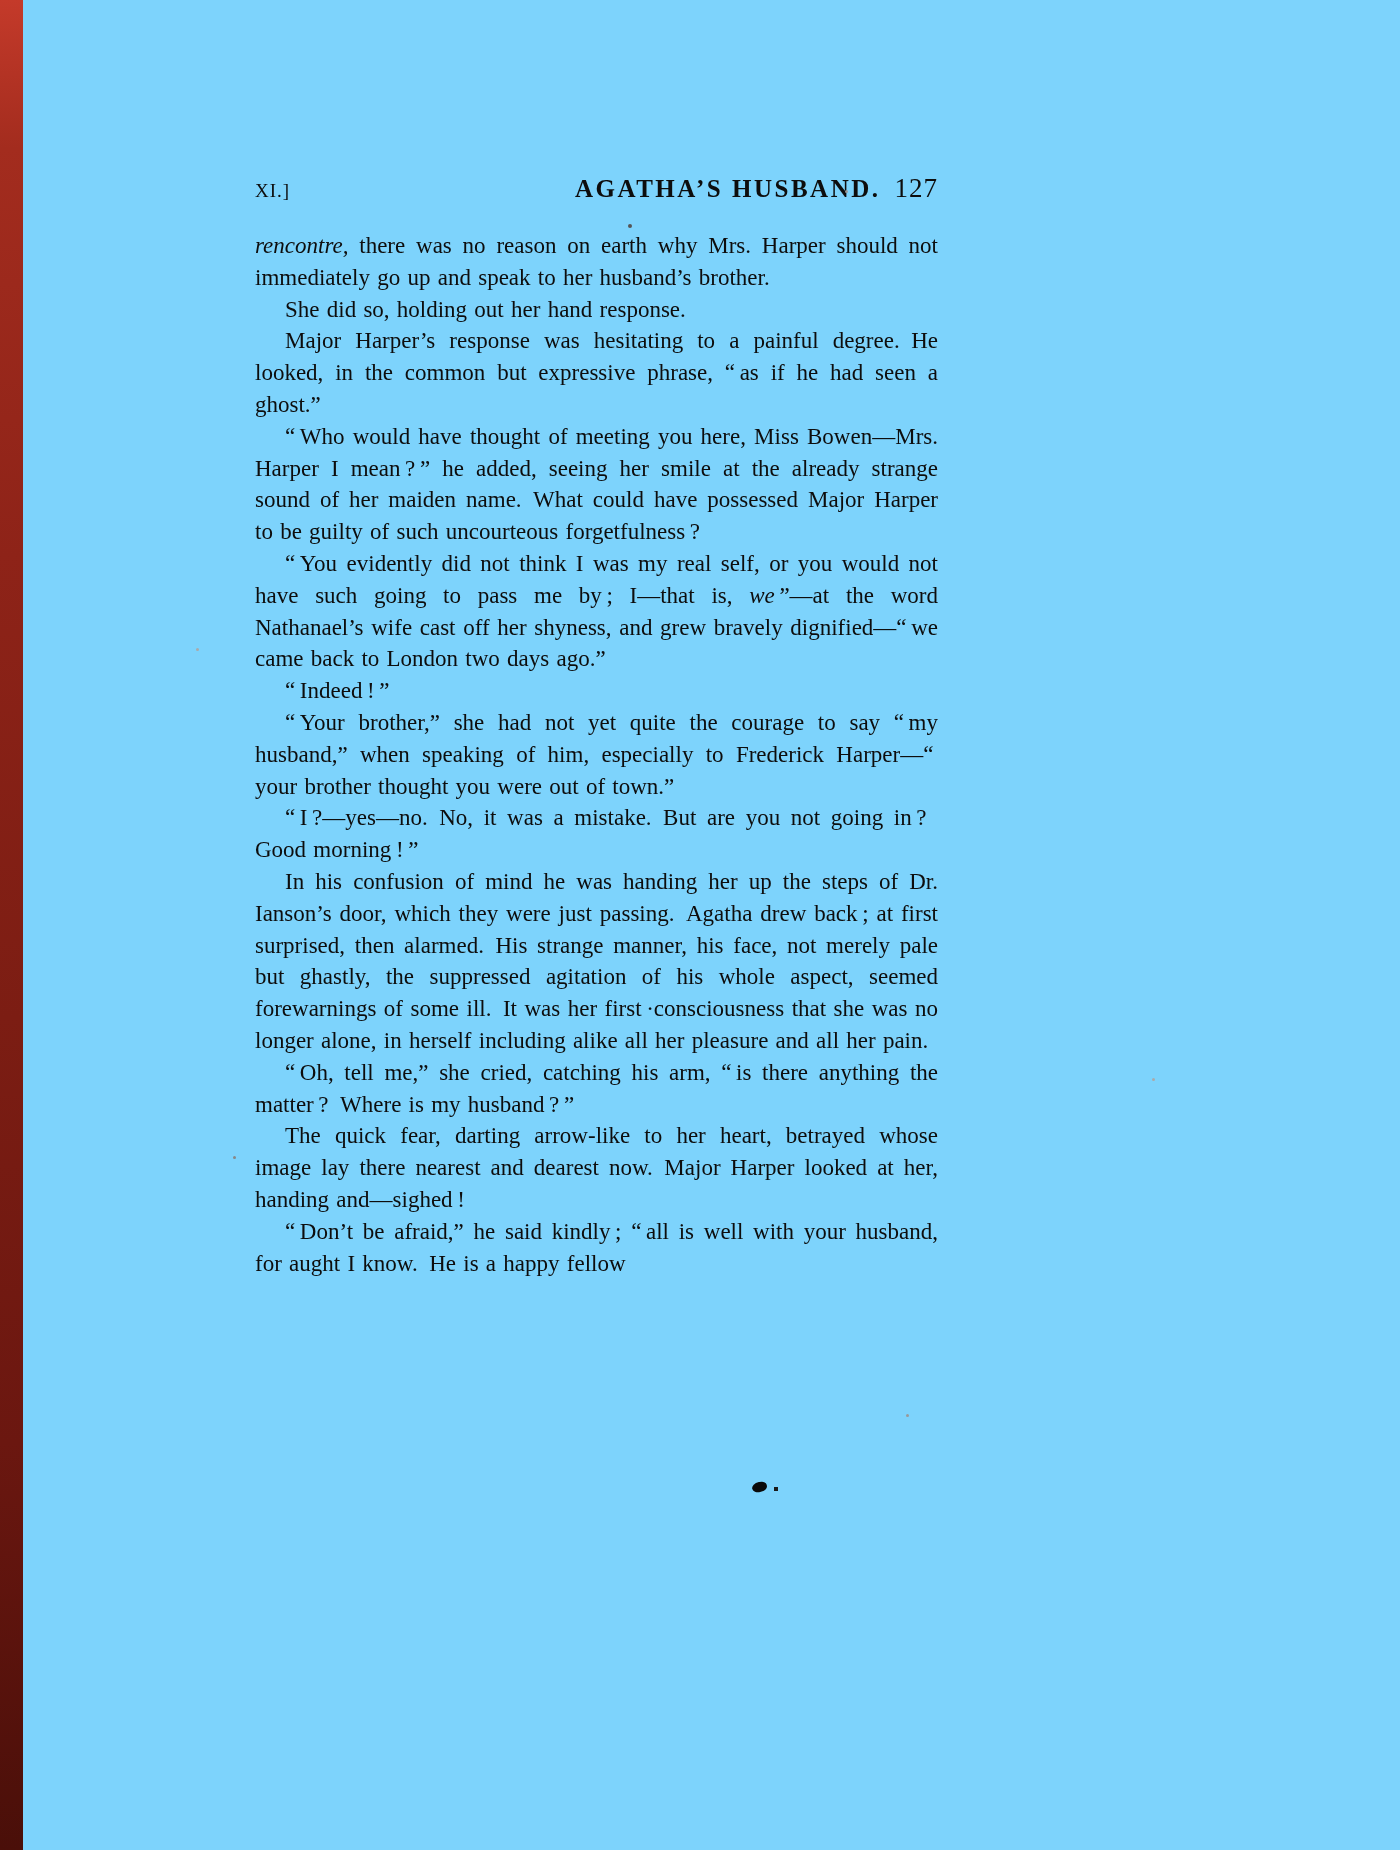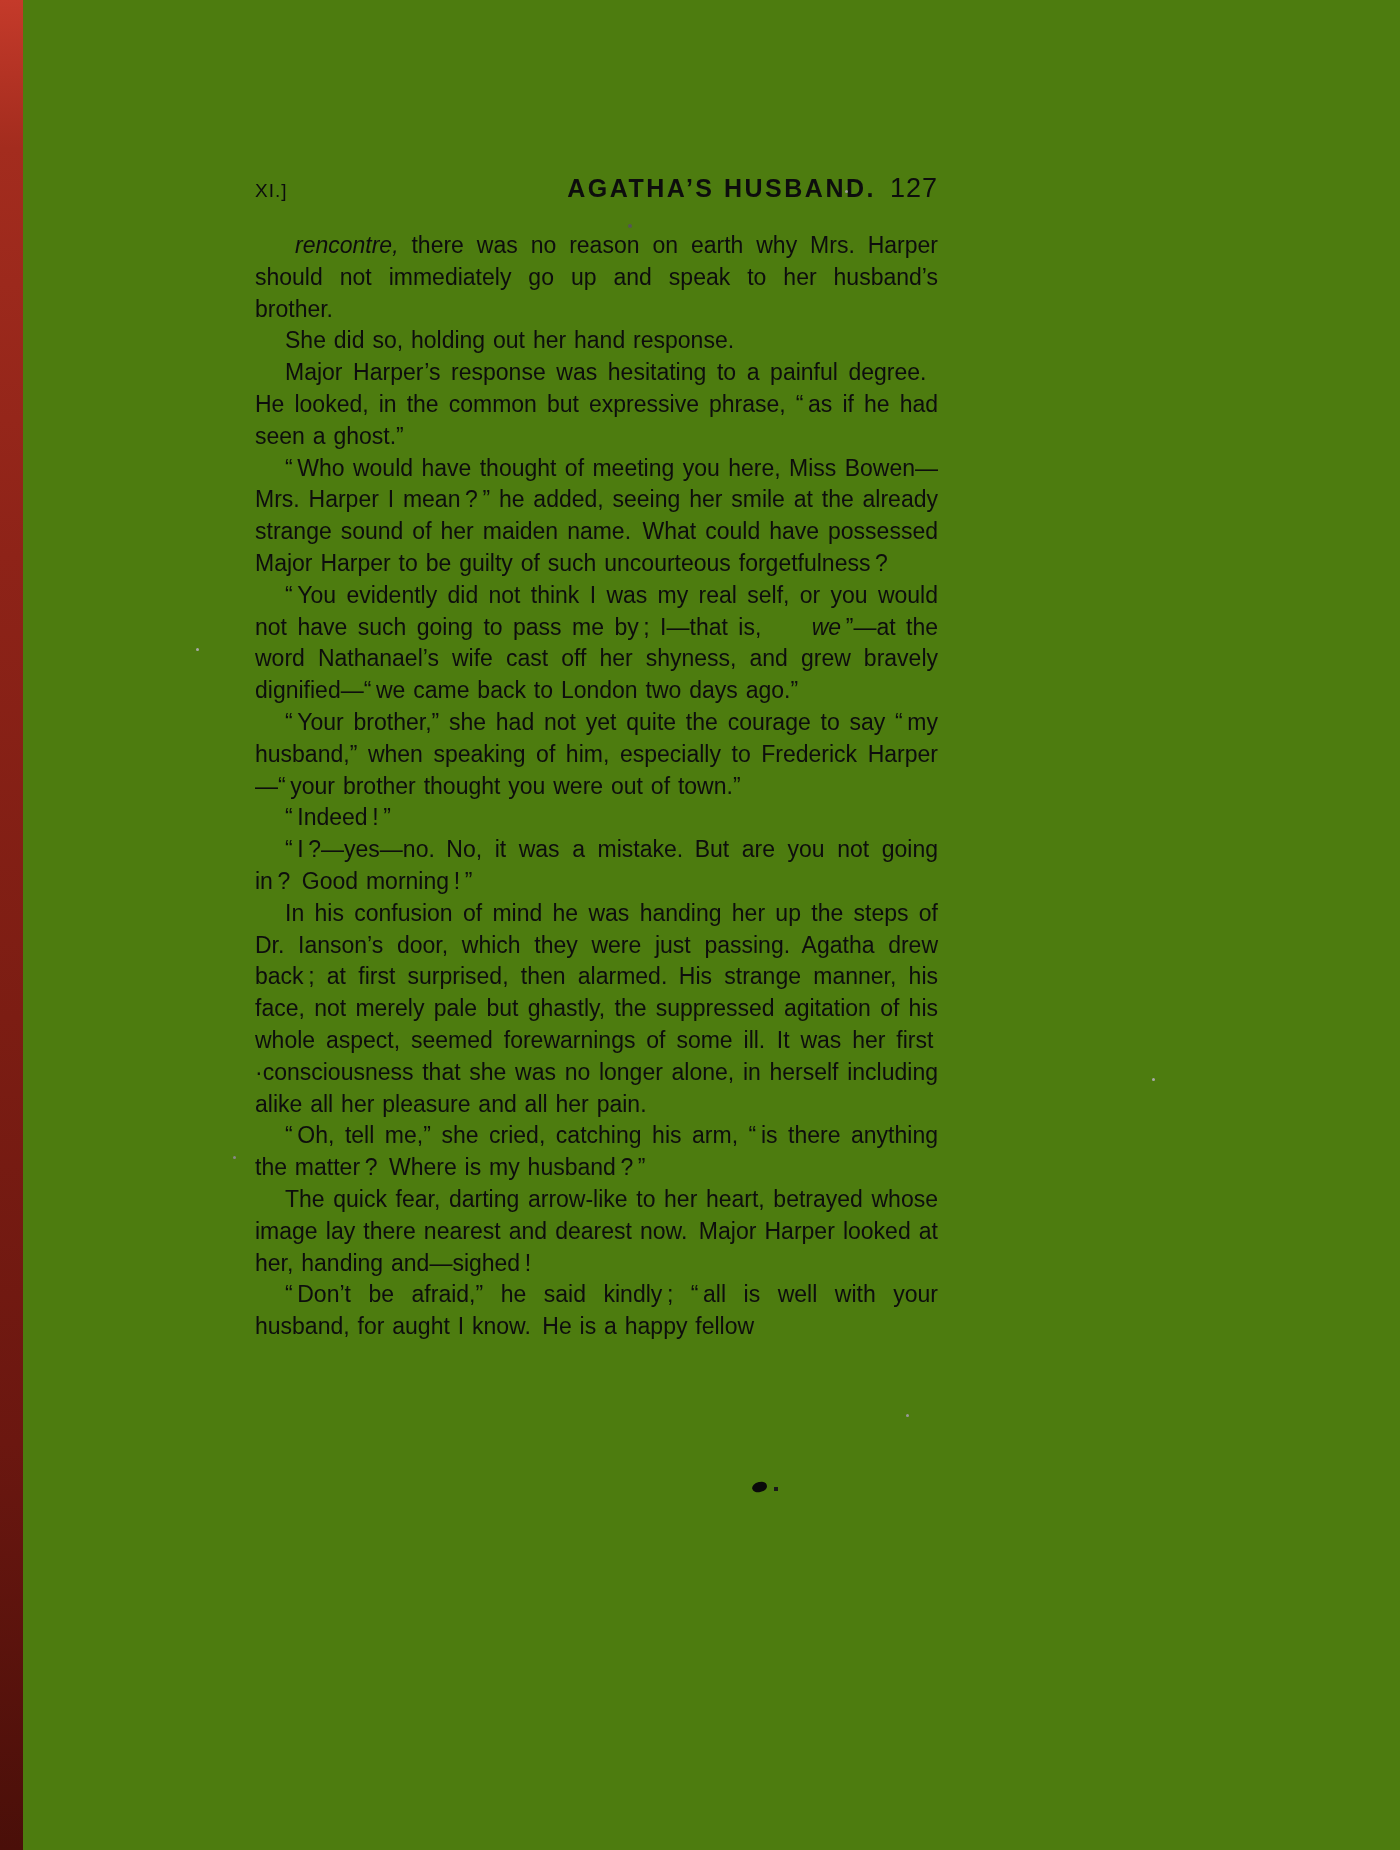--- a/index.html
+++ b/index.html
@@ -4,23 +4,23 @@
 <style>
   html, body {
     margin: 0;
     padding: 0;
     background: #ffffff;
   }
   .page {
     position: relative;
     width: 1400px;
     height: 1850px;
-    background: #4d7c0f;
+    background: #7dd3fc;
     overflow: hidden;
-    font-family: Liberation Sans, sans-serif;
+    font-family: Liberation Serif, serif;
     color: #0d0d0d;
   }
   
   .gutter-bar {
     position: absolute;
     left: 0;
     top: 0;
     width: 23px;
     height: 1850px;
     background: linear-gradient(180deg,
@@ -72,21 +72,20 @@
   }
   .body-text p {
     margin: 0;
     padding: 0;
   }
   .body-text p.indent {
     text-indent: 30px;
   }
   .body-text em {
     font-style: italic;
-    margin-left: 40px;
   }
   
   .speck {
     position: absolute;
     border-radius: 50%;
   }
   .speck-1 { left: 628px;  top: 224px;  width: 4px; height: 4px; background: #555; }
   .speck-2 { left: 845px;  top: 190px;  width: 3px; height: 3px; background: #999; }
   .speck-3 { left: 196px;  top: 648px;  width: 3px; height: 3px; background: #aaa; }
   .speck-4 { left: 233px;  top: 1156px; width: 3px; height: 3px; background: #888; }
@@ -124,22 +123,22 @@
       <span class="running-title">AGATHA’S HUSBAND.</span>
       <span class="page-number">127</span>
     </div>
 
     <div class="body-text">
         <p class="para"><em>rencontre,</em><span> there was no reason on earth why Mrs. Harper should not immediately go up and speak to her husband’s brother.</span></p>
         <p class="para indent"><span>She did so, holding out her hand response.</span></p>
         <p class="para indent"><span>Major Harper’s response was hesitating to a painful degree. He looked, in the common but expressive phrase, “ as if he had seen a ghost.”</span></p>
         <p class="para indent"><span>“ Who would have thought of meeting you here, Miss Bowen—Mrs. Harper I mean ? ” he added, seeing her smile at the already strange sound of her maiden name. What could have possessed Major Harper to be guilty of such uncourteous forgetfulness ?</span></p>
         <p class="para indent"><span>“ You evidently did not think I was my real self, or you would not have such going to pass me by ; I—that is, </span><em>we</em><span> ”—at the word Nathanael’s wife cast off her shyness, and grew bravely dignified—“ we came back to London two days ago.”</span></p>
+        <p class="para indent"><span>“ Indeed ! ”</span></p>
         <p class="para indent"><span>“ Your brother,” she had not yet quite the courage to say “ my husband,” when speaking of him, especially to Frederick Harper—“ your brother thought you were out of town.”</span></p>
-        <p class="para indent"><span>“ Indeed ! ”</span></p>
         <p class="para indent"><span>“ I ?—yes—no. No, it was a mistake. But are you not going in ? Good morning ! ”</span></p>
         <p class="para indent"><span>In his confusion of mind he was handing her up the steps of Dr. Ianson’s door, which they were just passing. Agatha drew back ; at first surprised, then alarmed. His strange manner, his face, not merely pale but ghastly, the suppressed agitation of his whole aspect, seemed forewarnings of some ill. It was her first ·consciousness that she was no longer alone, in herself including alike all her pleasure and all her pain.</span></p>
         <p class="para indent"><span>“ Oh, tell me,” she cried, catching his arm, “ is there anything the matter ? Where is my husband ? ”</span></p>
         <p class="para indent"><span>The quick fear, darting arrow-like to her heart, betrayed whose image lay there nearest and dearest now. Major Harper looked at her, handing and—sighed !</span></p>
         <p class="para indent"><span>“ Don’t be afraid,” he said kindly ; “ all is well with your husband, for aught I know. He is a happy fellow</span></p>
       </div>
   </div>
 
   <div class="speck speck-1"></div>
   <div class="speck speck-2"></div>

